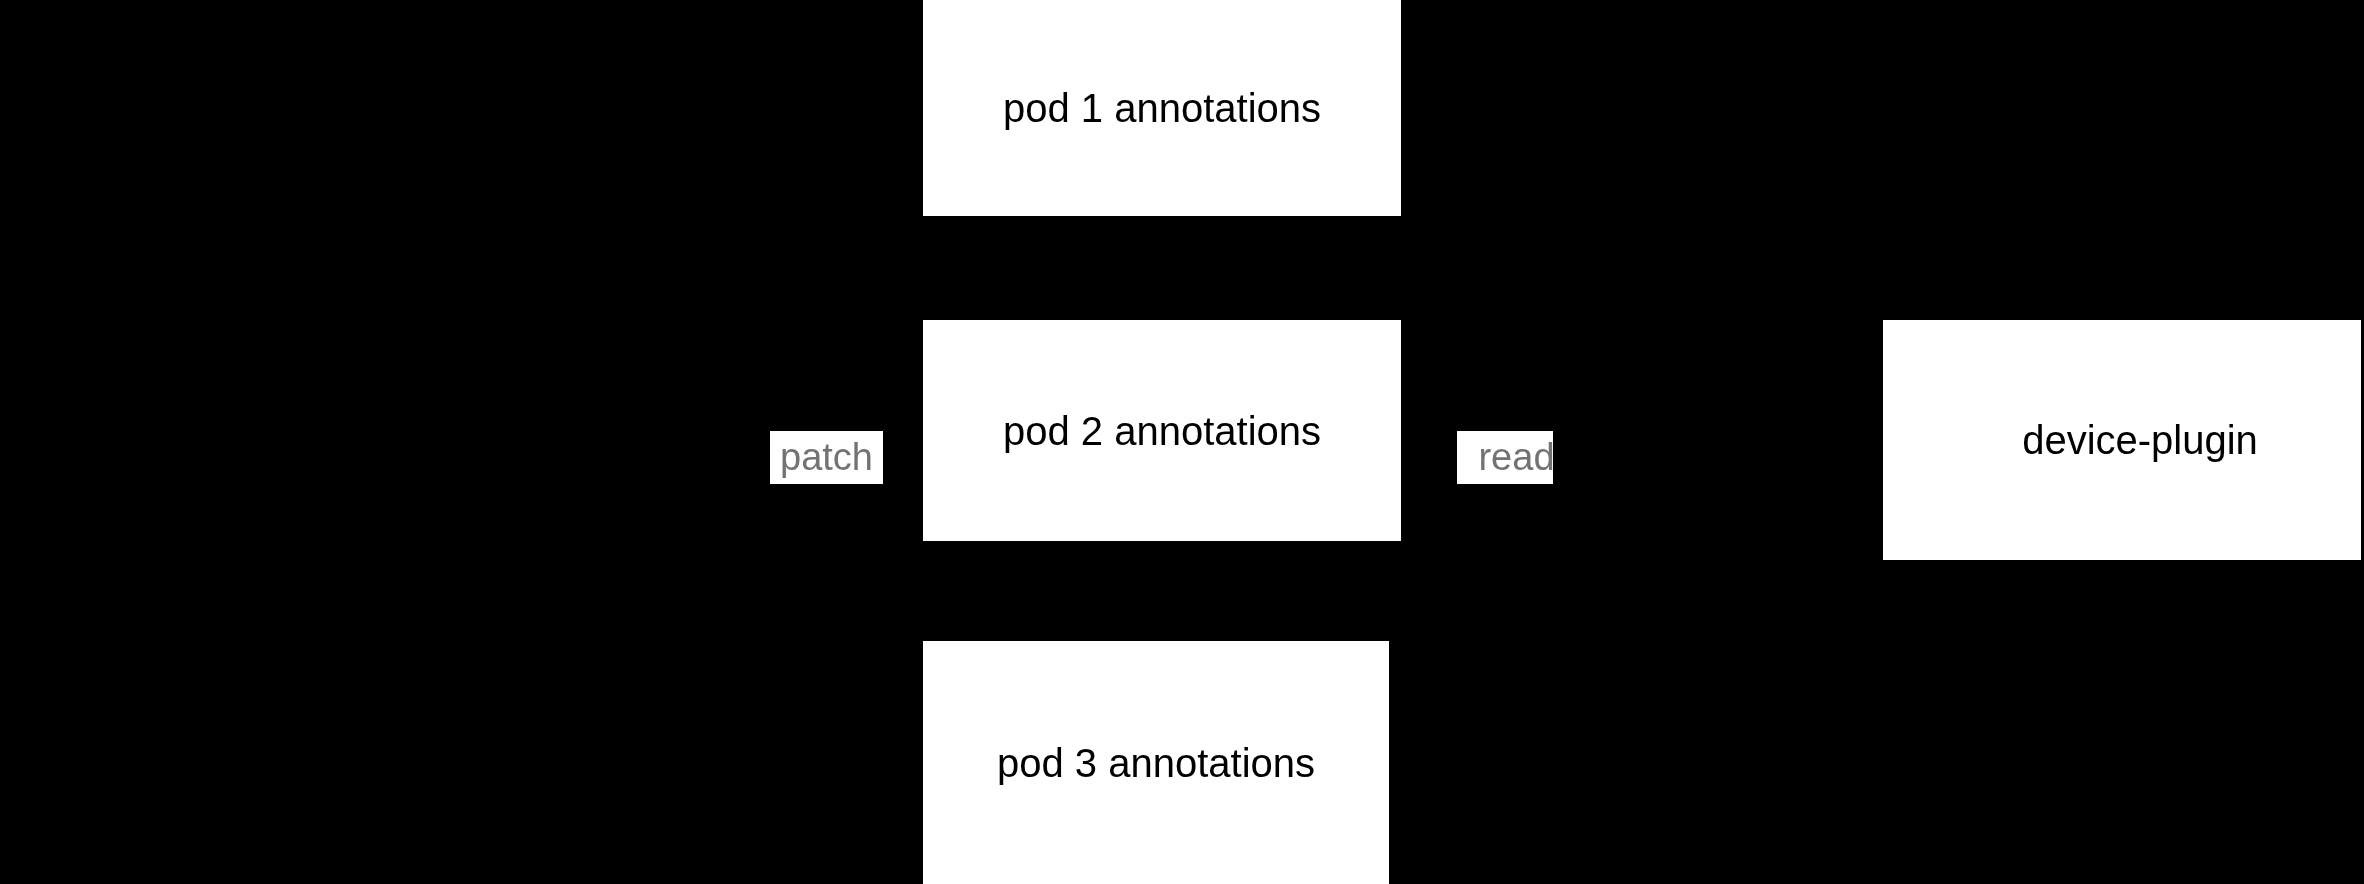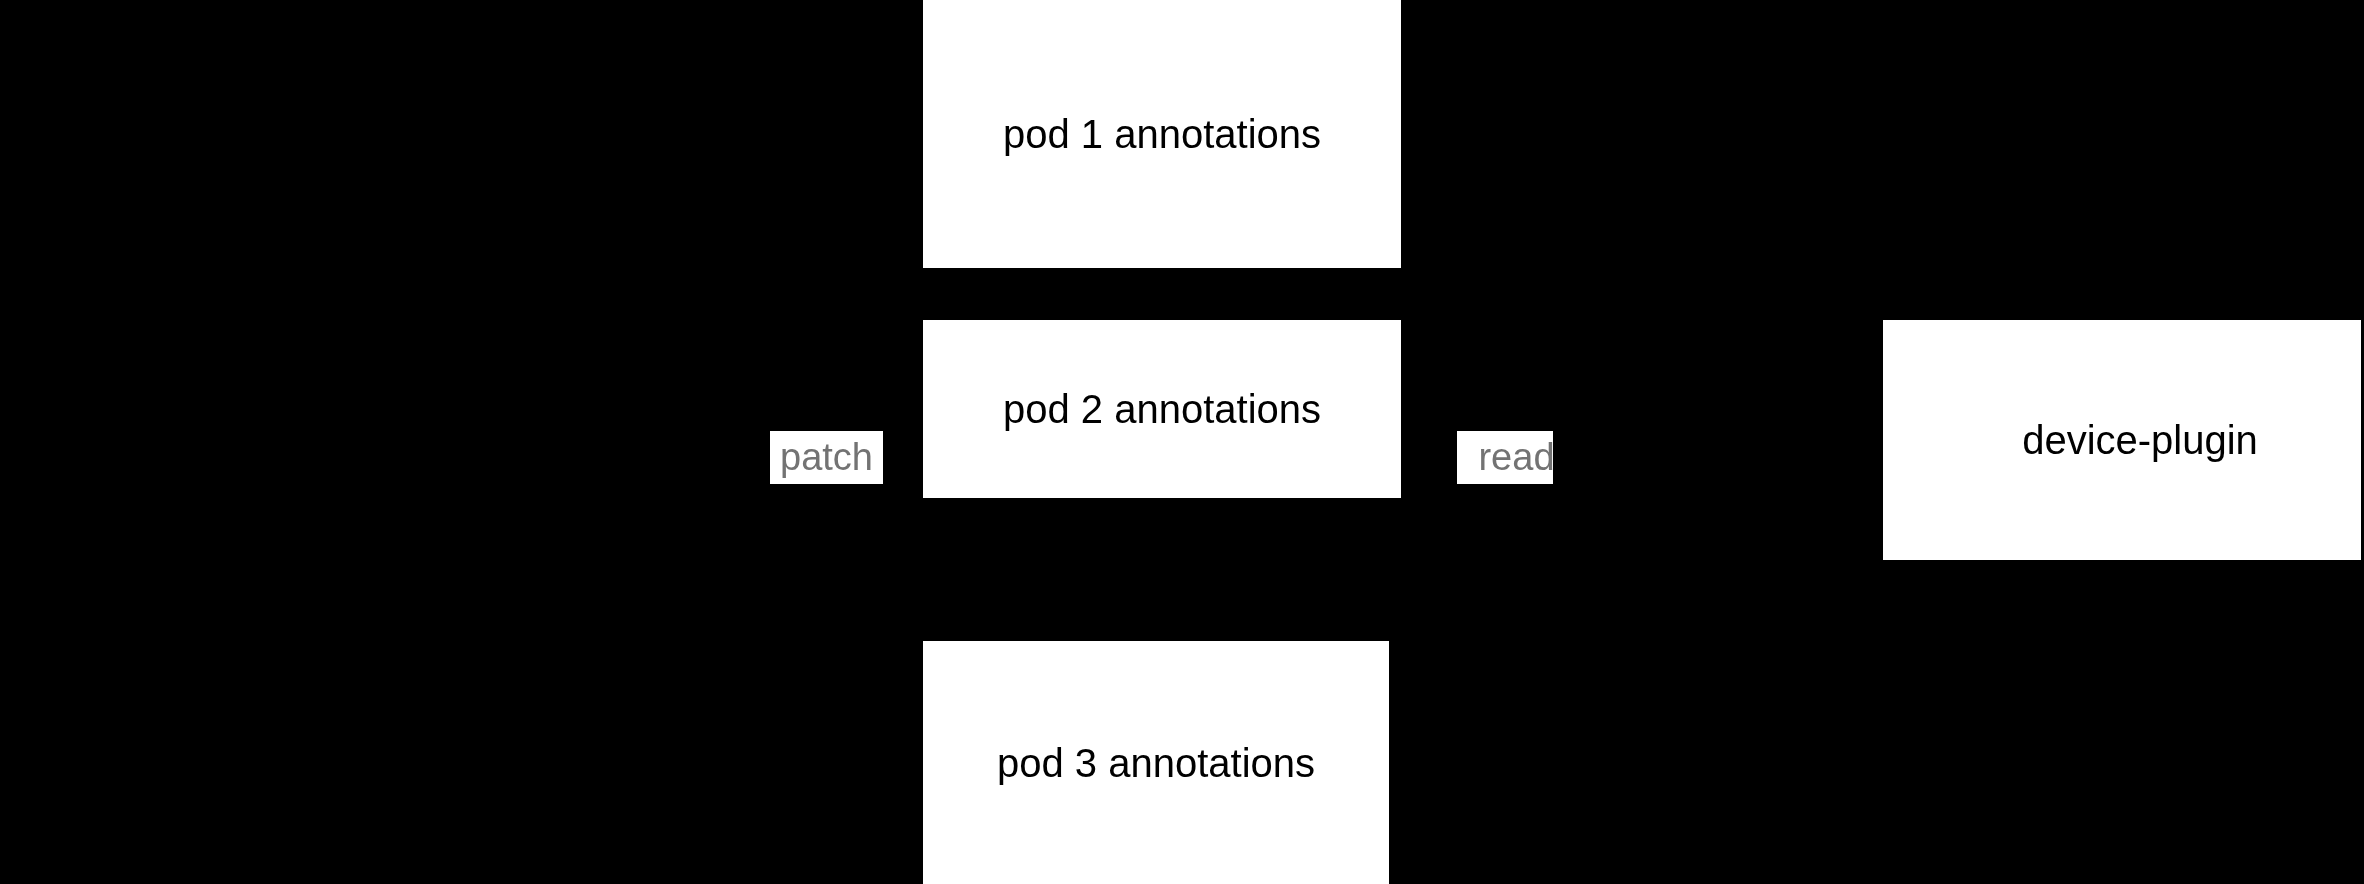--- a/index.html
+++ b/index.html
@@ -45,22 +45,22 @@
   .edge-label-text {
     font-size: 38px;
     line-height: 1.05;
     color: #737373;
     font-family: "Liberation Sans", sans-serif;
     white-space: nowrap;
   }
 
   
   #node-scheduler     { left: 2px;    top: 320px; width: 480px; height: 240px; }
-  #node-pod1          { left: 923px;  top: 0px;   width: 478px; height: 268px; }
-  #node-pod2          { left: 923px;  top: 320px; width: 478px; height: 178px; }
+  #node-pod1          { left: 923px;  top: 0px;   width: 478px; height: 216px; }
+  #node-pod2          { left: 923px;  top: 320px; width: 478px; height: 221px; }
   #node-pod3          { left: 923px;  top: 641px; width: 466px; height: 243px; }
   #node-device-plugin { left: 1883px; top: 320px; width: 478px; height: 240px; padding-left: 36px; }
 
   #edge-patch { left: 770px;  top: 431px; width: 113px; height: 53px; }
   #edge-read  { left: 1457px; top: 431px; width: 96px;  height: 53px; padding-left: 25px; }
 </style>
 </head>
 <body>
 
 <div id="canvas">

